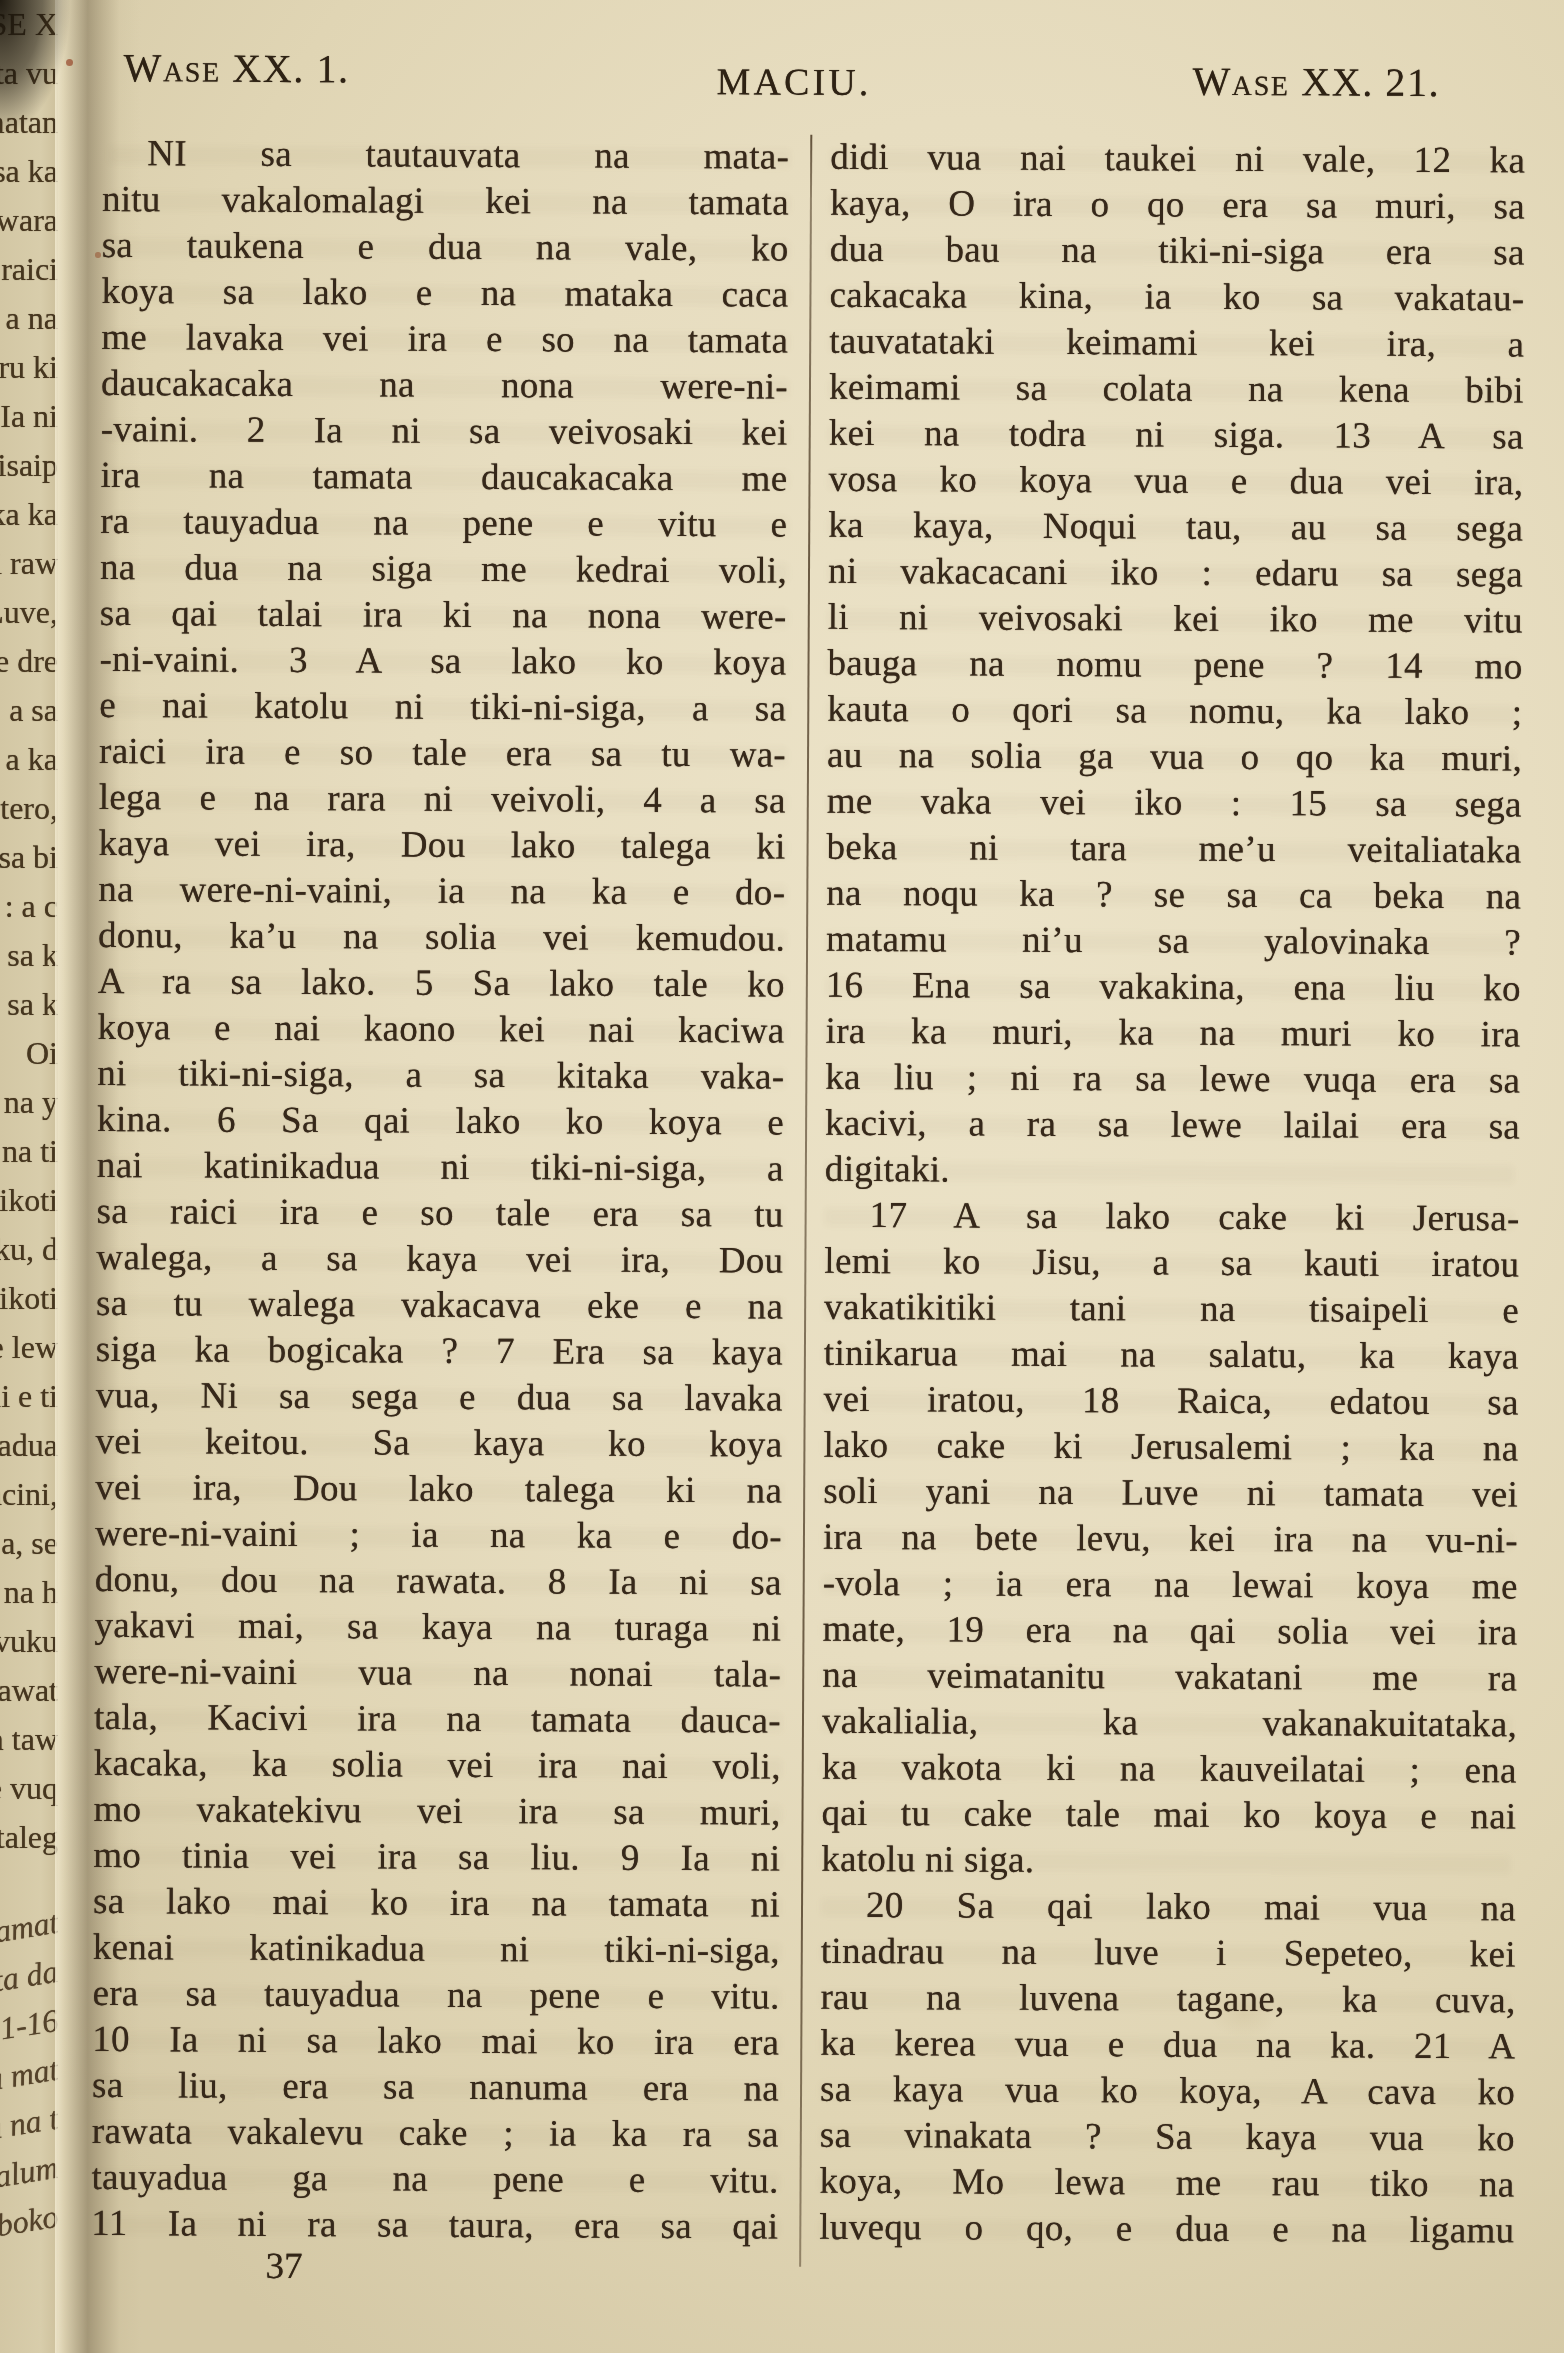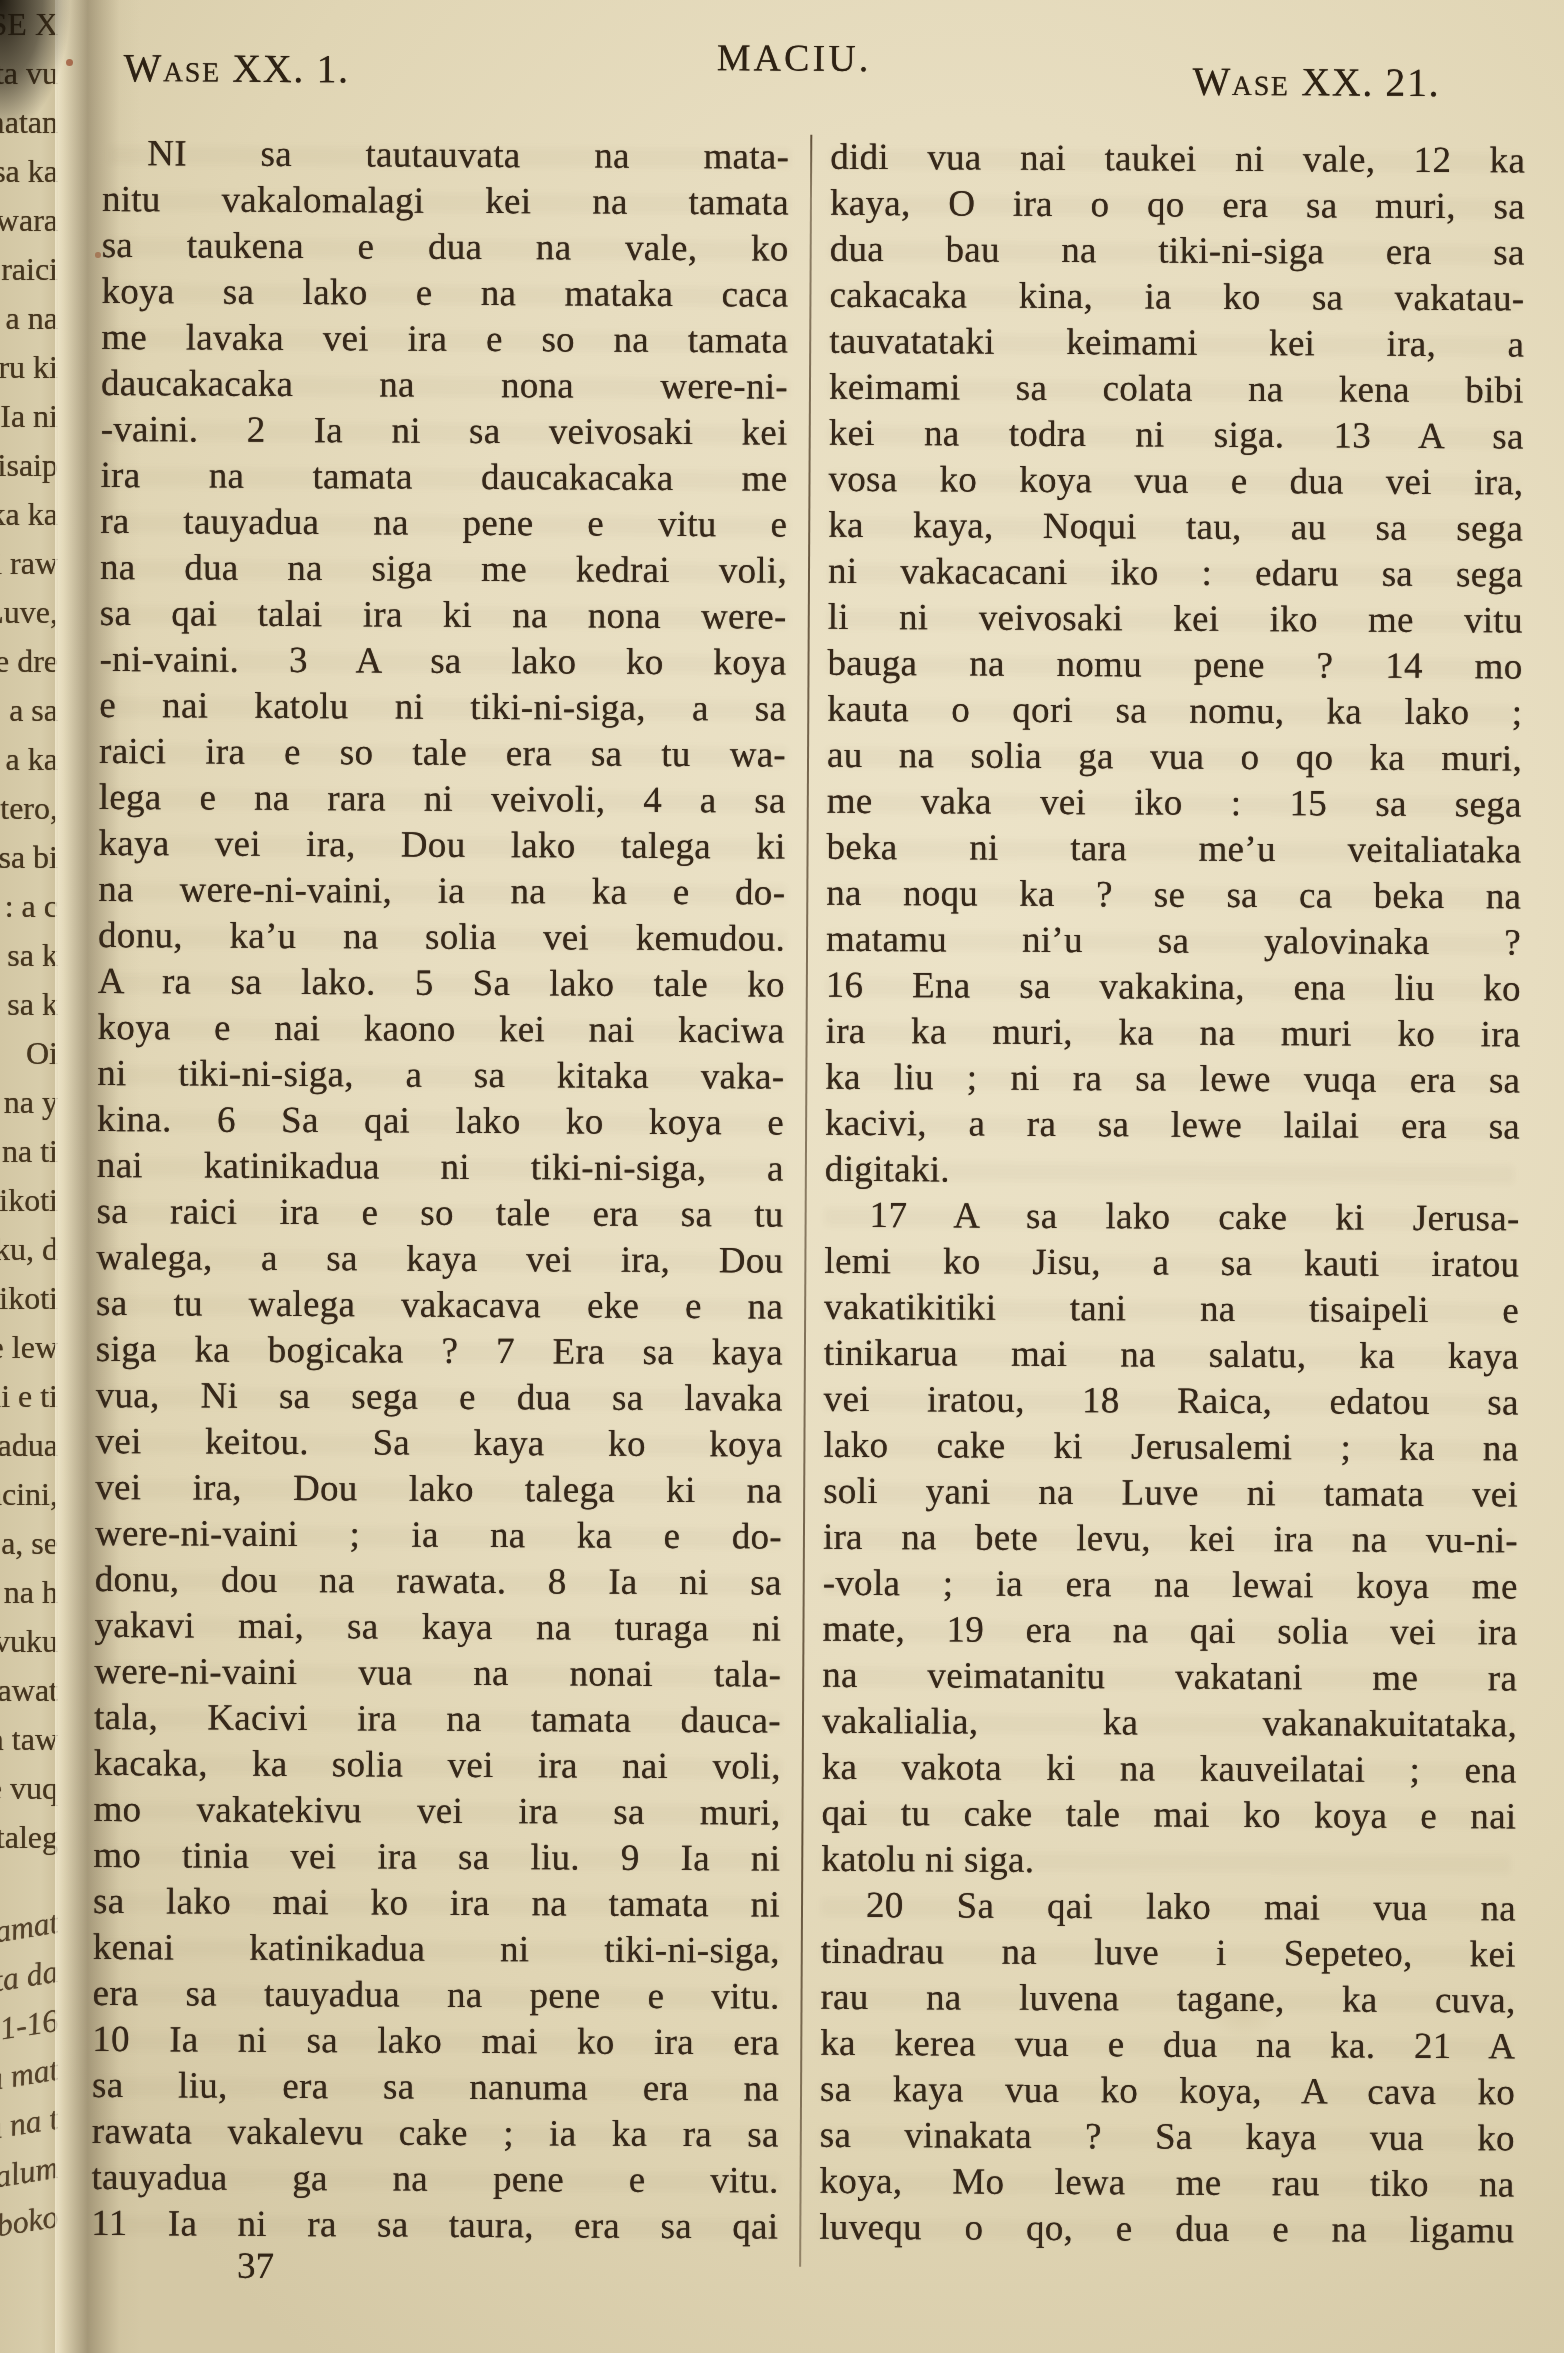--- a/index.html
+++ b/index.html
@@ -29,21 +29,21 @@
   .rh-ref{font-variant:small-caps;font-size:40px;letter-spacing:1.6px;}
   .rh-book{font-size:38px;letter-spacing:3.1px;}
   .col{position:absolute;color:#36281a;font-size:37px;line-height:46px;letter-spacing:0.3px;
     text-shadow:0 0 0.9px rgba(45,32,18,.8);}
   .line{text-align:justify;text-align-last:justify;height:46px;white-space:nowrap;}
   .line.end{text-align-last:left;}
   .line.indent{text-indent:45px;}
   .divider{position:absolute;left:811px;top:131px;width:2.3px;height:2132px;
     background:linear-gradient(180deg, rgba(74,56,34,.85) 0%, rgba(74,56,34,.55) 3%, rgba(74,56,34,.8) 20%,
      rgba(74,56,34,.6) 50%, rgba(74,56,34,.85) 80%, rgba(74,56,34,.5) 100%);}
-  .pageno{position:absolute;left:249px;top:2243px;width:94px;
+  .pageno{position:absolute;left:249px;top:2243px;width:94px;text-align:center;
     font-size:37px;color:#322516;text-shadow:0 0 0.8px rgba(45,32,18,.85);}
   
   .ghost{position:absolute;pointer-events:none;opacity:.45;filter:blur(3.9px);
     background:repeating-linear-gradient(0deg, rgba(255,255,255,0) 0 12.5px, rgba(112,97,62,.10) 12.5px 30px, rgba(255,255,255,0) 30px 46px);}
   .stain{position:absolute;border-radius:50%;pointer-events:none;}
   .stain.s1{left:66px;top:59px;width:7px;height:7px;background:rgba(146,62,32,.65);}
   .stain.s2{left:95px;top:252px;width:5.5px;height:5.5px;background:rgba(146,72,38,.5);}
   .stain.s3{left:1209px;top:1991px;width:70px;height:47px;background:radial-gradient(rgba(160,140,90,.12),rgba(160,140,90,0) 70%);}
 </style>
 </head>
@@ -195,21 +195,21 @@
 
   <div class="gutter"></div>
   <div class="corner-dark"></div>
   <div class="stain s1"></div>
   <div class="stain s2"></div>
   <div class="stain s3"></div>
 
   <div class="tilt">
 
     <div class="rh rh-ref" style="left:124px;top:44px">Wase XX. 1.</div>
-    <div class="rh rh-book" style="left:717px;top:32px">MACIU.</div>
+    <div class="rh rh-book" style="left:717px;top:56px">MACIU.</div>
     <div class="rh rh-ref" style="left:1193px;top:52px">Wase XX. 21.</div>
 
     <div class="ghost" style="left:110px;top:133px;width:681px;height:2113px"></div>
     <div class="ghost" style="left:831px;top:133px;width:689px;height:2113px"></div>
 
     <div class="col" style="left:103px;top:130px;width:687px">
 
     <div class="line indent">NI sa tautauvata na mata-</div>
         <div class="line">nitu vakalomalagi kei na tamata</div>
         <div class="line">sa taukena e dua na vale, ko</div>

